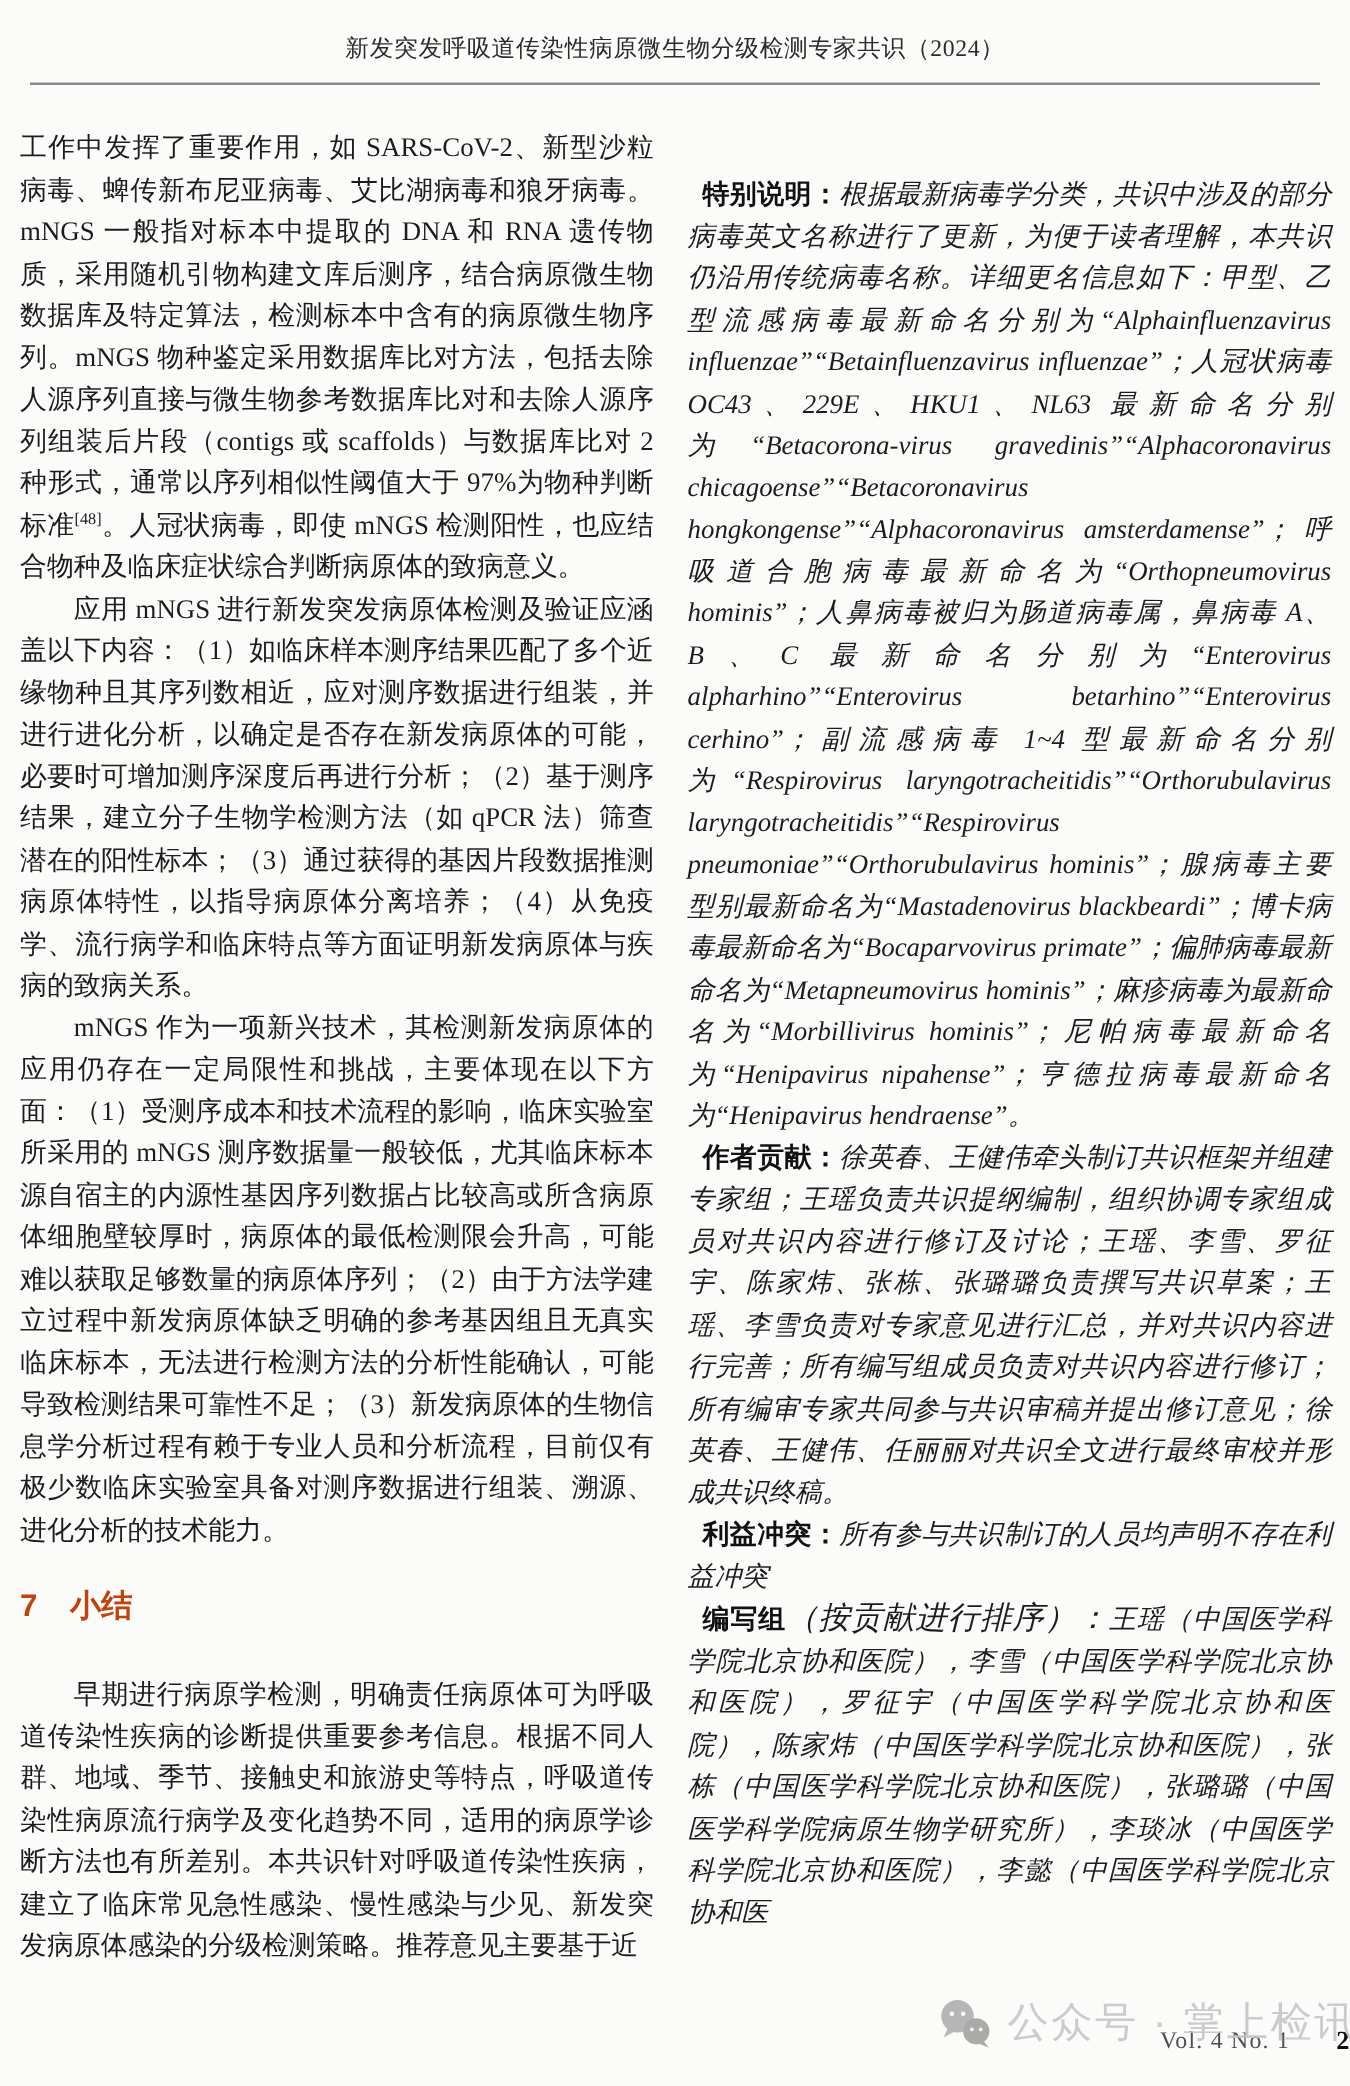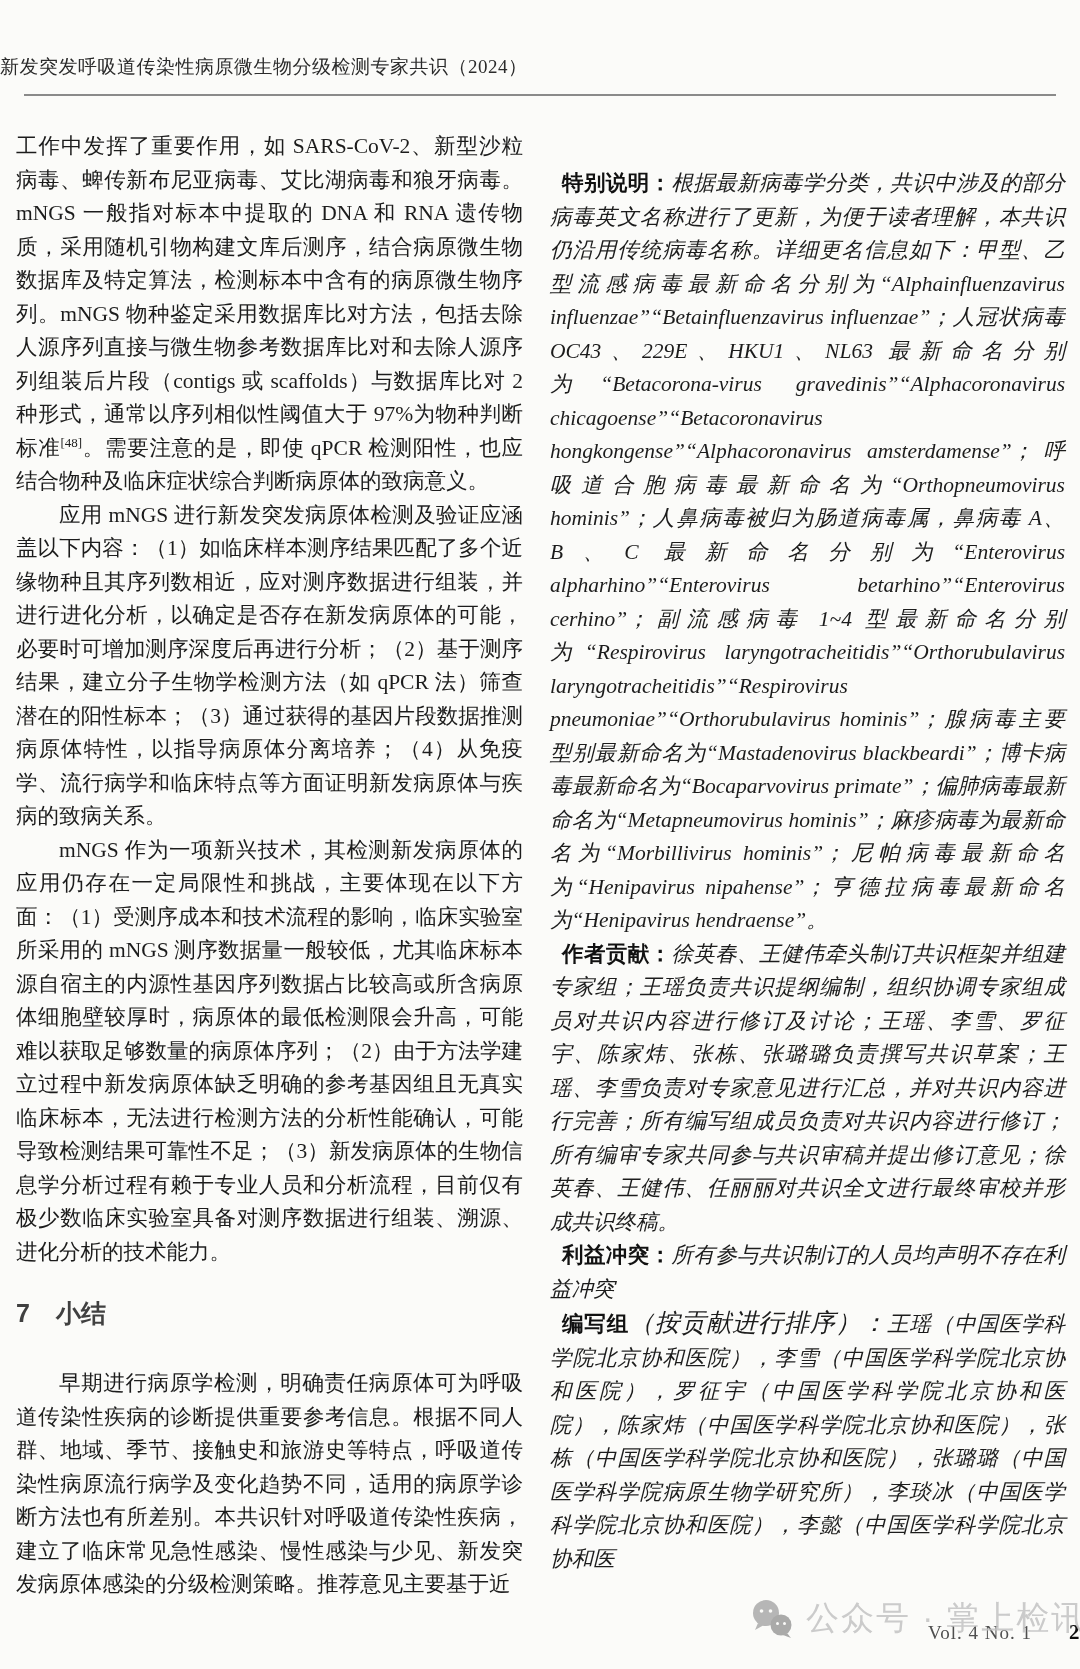--- a/index.html
+++ b/index.html
@@ -6,21 +6,22 @@
   .page {
     position: relative;
     width: 1080px;
     height: 1669px;
     background: #fbfbf9;
     color: #1c1c1c;
     font-family: "Liberation Serif", "DejaVu Serif", serif;
     overflow: hidden;
   }
   .page-header {
-    padding-top: 54px;
+    padding-top: 26px;
+    text-align: center;
   }
   .page-header .title {
     font-size: 19px;
     color: #2b2b2b;
     letter-spacing: 0.5px;
   }
   .header-rule {
     border: none;
     border-top: 2px solid #8a8a8a;
     margin: 14px 24px 0 24px;
@@ -41,21 +42,21 @@
   .indent { text-indent: 2em; }
   sup.ref {
     font-size: 13px;
     line-height: 0;
     vertical-align: super;
   }
   .section-heading {
     font-family: "Liberation Sans", "DejaVu Sans", sans-serif;
     font-weight: 700;
     font-size: 25px;
-    color: #404040;
+    color: #c2410c;
     margin: 30px 0 40px 0;
     line-height: 28px;
   }
   .section-heading .num { margin-right: 26px; }
   .note-para { margin-top: 37px !important; }
   .label {
     font-family: "Liberation Sans", "DejaVu Sans", sans-serif;
     font-weight: 700;
     font-style: normal;
     color: #111;
@@ -107,21 +108,21 @@
 <div class="page">
 
   <div class="page-header">
     <span class="title">新发突发呼吸道传染性病原微生物分级检测专家共识（2024）</span>
   </div>
   <hr class="header-rule">
 
   <div class="columns">
 
     <div class="col col-left">
-      <p><span>工作中发挥了重要作用，如 SARS-CoV-2、新型沙粒病毒、蜱传新布尼亚病毒、艾比湖病毒和狼牙病毒。mNGS 一般指对标本中提取的 DNA 和 RNA 遗传物质，采用随机引物构建文库后测序，结合病原微生物数据库及特定算法，检测标本中含有的病原微生物序列。mNGS 物种鉴定采用数据库比对方法，包括去除人源序列直接与微生物参考数据库比对和去除人源序列组装后片段（contigs 或 scaffolds）与数据库比对 2 种形式，通常以序列相似性阈值大于 97%为物种判断标准</span><sup class="ref">[48]</sup><span>。需要注意的是，即使 qPCR 检测阳性，也应结合物种及临床症状综合判断病原体的致病意义。</span></p>
+      <p><span>工作中发挥了重要作用，如 SARS-CoV-2、新型沙粒病毒、蜱传新布尼亚病毒、艾比湖病毒和狼牙病毒。mNGS 一般指对标本中提取的 DNA 和 RNA 遗传物质，采用随机引物构建文库后测序，结合病原微生物数据库及特定算法，检测标本中含有的病原微生物序列。mNGS 物种鉴定采用数据库比对方法，包括去除人源序列直接与微生物参考数据库比对和去除人源序列组装后片段（contigs 或 scaffolds）与数据库比对 2 种形式，通常以序列相似性阈值大于 97%为物种判断标准</span><sup class="ref">[48]</sup><span>。人冠状病毒，即使 mNGS 检测阳性，也应结合物种及临床症状综合判断病原体的致病意义。</span></p>
       <p class="indent">应用 mNGS 进行新发突发病原体检测及验证应涵盖以下内容：（1）如临床样本测序结果匹配了多个近缘物种且其序列数相近，应对测序数据进行组装，并进行进化分析，以确定是否存在新发病原体的可能，必要时可增加测序深度后再进行分析；（2）基于测序结果，建立分子生物学检测方法（如 qPCR 法）筛查潜在的阳性标本；（3）通过获得的基因片段数据推测病原体特性，以指导病原体分离培养；（4）从免疫学、流行病学和临床特点等方面证明新发病原体与疾病的致病关系。</p>
       <p class="indent">mNGS 作为一项新兴技术，其检测新发病原体的应用仍存在一定局限性和挑战，主要体现在以下方面：（1）受测序成本和技术流程的影响，临床实验室所采用的 mNGS 测序数据量一般较低，尤其临床标本源自宿主的内源性基因序列数据占比较高或所含病原体细胞壁较厚时，病原体的最低检测限会升高，可能难以获取足够数量的病原体序列；（2）由于方法学建立过程中新发病原体缺乏明确的参考基因组且无真实临床标本，无法进行检测方法的分析性能确认，可能导致检测结果可靠性不足；（3）新发病原体的生物信息学分析过程有赖于专业人员和分析流程，目前仅有极少数临床实验室具备对测序数据进行组装、溯源、进化分析的技术能力。</p>
       <h2 class="section-heading"><span class="num">7</span><span>小结</span></h2>
       <p class="indent">早期进行病原学检测，明确责任病原体可为呼吸道传染性疾病的诊断提供重要参考信息。根据不同人群、地域、季节、接触史和旅游史等特点，呼吸道传染性病原流行病学及变化趋势不同，适用的病原学诊断方法也有所差别。本共识针对呼吸道传染性疾病，建立了临床常见急性感染、慢性感染与少见、新发突发病原体感染的分级检测策略。推荐意见主要基于近</p>
     </div>
 
     <div class="col col-right">
       <p class="note-para"><b class="label">特别说明：</b><span class="kai">根据最新病毒学分类，共识中涉及的部分病毒英文名称进行了更新，为便于读者理解，本共识仍沿用传统病毒名称。详细更名信息如下：甲型、乙型流感病毒最新命名分别为“Alphainfluenzavirus influenzae”“Betainfluenzavirus influenzae”；人冠状病毒 OC43、229E、HKU1、NL63 最新命名分别为“Betacorona-virus gravedinis”“Alphacoronavirus chicagoense”“Betacoronavirus hongkongense”“Alphacoronavirus amsterdamense”；呼吸道合胞病毒最新命名为“Orthopneumovirus hominis”；人鼻病毒被归为肠道病毒属，鼻病毒 A、B、C 最新命名分别为“Enterovirus alpharhino”“Enterovirus betarhino”“Enterovirus cerhino”；副流感病毒 1~4 型最新命名分别为“Respirovirus laryngotracheitidis”“Orthorubulavirus laryngotracheitidis”“Respirovirus pneumoniae”“Orthorubulavirus hominis”；腺病毒主要型别最新命名为“Mastadenovirus blackbeardi”；博卡病毒最新命名为“Bocaparvovirus primate”；偏肺病毒最新命名为“Metapneumovirus hominis”；麻疹病毒为最新命名为“Morbillivirus hominis”；尼帕病毒最新命名为“Henipavirus nipahense”；亨德拉病毒最新命名为“Henipavirus hendraense”。</span></p>
       <p><b class="label">作者贡献：</b><span class="kai">徐英春、王健伟牵头制订共识框架并组建专家组；王瑶负责共识提纲编制，组织协调专家组成员对共识内容进行修订及讨论；王瑶、李雪、罗征宇、陈家炜、张栋、张璐璐负责撰写共识草案；王瑶、李雪负责对专家意见进行汇总，并对共识内容进行完善；所有编写组成员负责对共识内容进行修订；所有编审专家共同参与共识审稿并提出修订意见；徐英春、王健伟、任丽丽对共识全文进行最终审校并形成共识终稿。</span></p>
       <p><b class="label">利益冲突：</b><span class="kai">所有参与共识制订的人员均声明不存在利益冲突</span></p>

